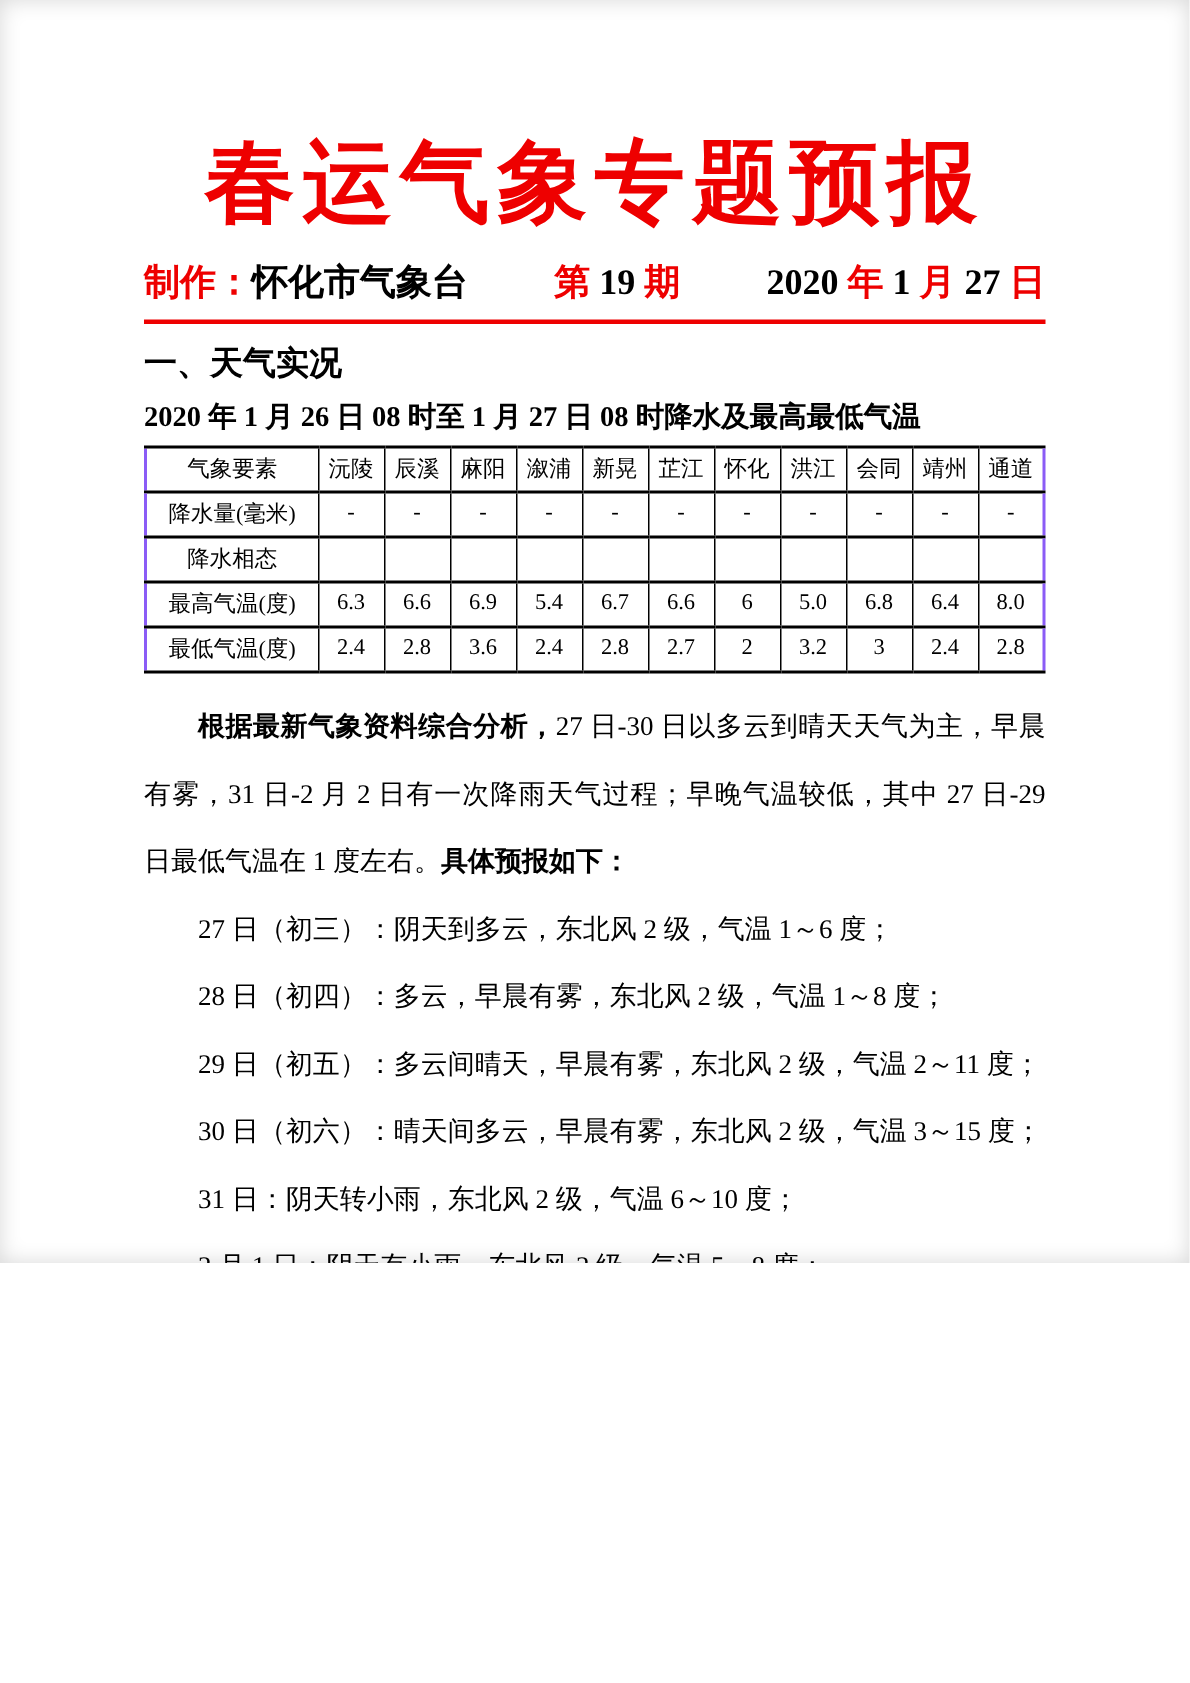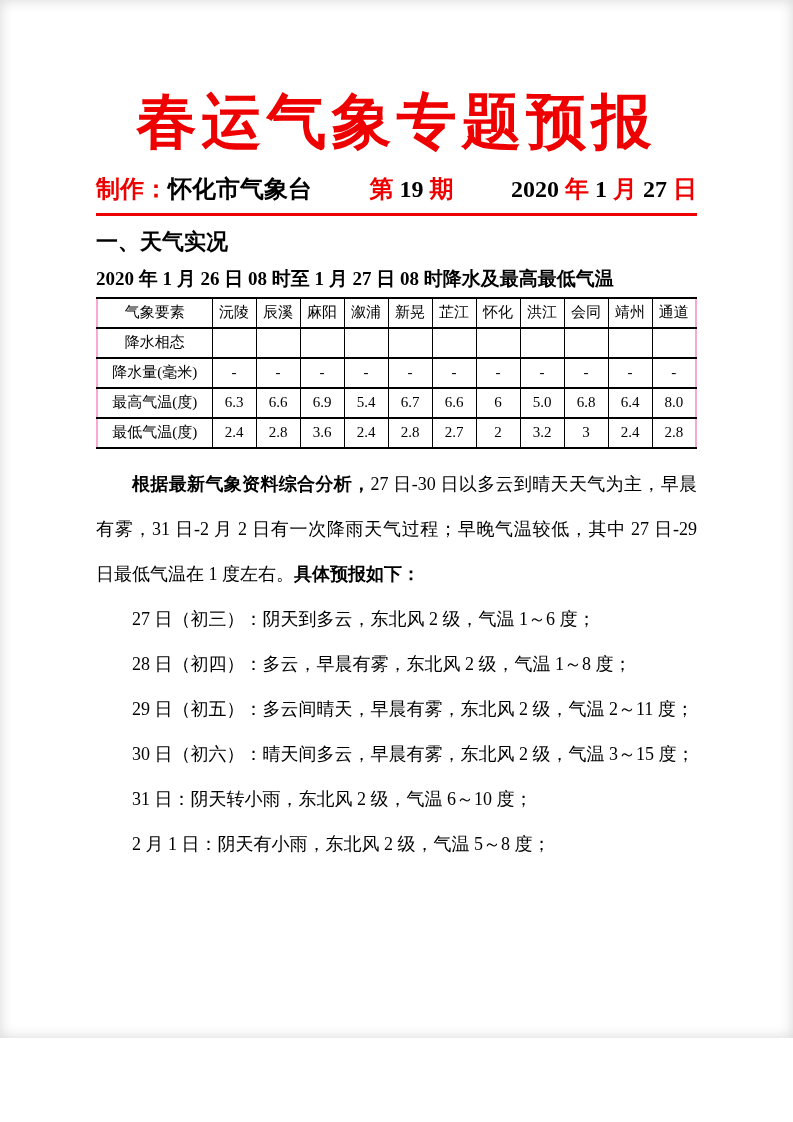--- a/index.html
+++ b/index.html
@@ -1,18 +1,18 @@
 <!DOCTYPE html>
 <html style="--accent: #ee0000;"><head>
 <meta charset="utf-8">
 <style>
   html,body{margin:0;padding:0;background:#ffffff;}
   .page{
     position:relative;
-    width:793px;height:1038px;
+    width:793px;height:842px;
     margin:0 auto;
     background:#ffffff;
     box-shadow:inset 0 0 14px rgba(0,0,0,0.16);
     font-family:"Liberation Serif","DejaVu Serif",serif;
     color:#000;
     overflow:hidden;
     box-sizing:border-box;
     padding:0 96px;
   }
   .doc-title{
@@ -52,21 +52,21 @@
     text-align:left;
     font-size:19px;
     font-weight:bold;
     line-height:1.2;
   }
   table.weather{
     width:100%;
     margin-top:6px;
     border-collapse:collapse;
     table-layout:fixed;
-    border:2px solid #f9a8d4;
+    border:2px solid #8b5cf6;
   }
   table.weather td, table.weather th{
     border-left:1px solid #000;
     border-right:1px solid #000;
     border-top:2px solid #000;
     border-bottom:2px solid #000;
     font-size:15px;
     font-weight:normal;
     text-align:center;
     vertical-align:middle;
@@ -125,46 +125,46 @@
           <th>芷江</th>
           <th>怀化</th>
           <th>洪江</th>
           <th>会同</th>
           <th>靖州</th>
           <th>通道</th>
         </tr>
     </thead>
     <tbody id="wt-body">
         <tr>
+          <td>降水量(毫米)</td>
+          <td>-</td>
+          <td>-</td>
+          <td>-</td>
+          <td>-</td>
+          <td>-</td>
+          <td>-</td>
+          <td>-</td>
+          <td>-</td>
+          <td>-</td>
+          <td>-</td>
+          <td>-</td>
+        </tr>
+        <tr>
           <td>降水相态</td>
           <td></td>
           <td></td>
           <td></td>
           <td></td>
           <td></td>
           <td></td>
           <td></td>
           <td></td>
           <td></td>
           <td></td>
           <td></td>
-        </tr>
-        <tr>
-          <td>降水量(毫米)</td>
-          <td>-</td>
-          <td>-</td>
-          <td>-</td>
-          <td>-</td>
-          <td>-</td>
-          <td>-</td>
-          <td>-</td>
-          <td>-</td>
-          <td>-</td>
-          <td>-</td>
-          <td>-</td>
         </tr>
         <tr>
           <td>最高气温(度)</td>
           <td>6.3</td>
           <td>6.6</td>
           <td>6.9</td>
           <td>5.4</td>
           <td>6.7</td>
           <td>6.6</td>
           <td>6</td>

